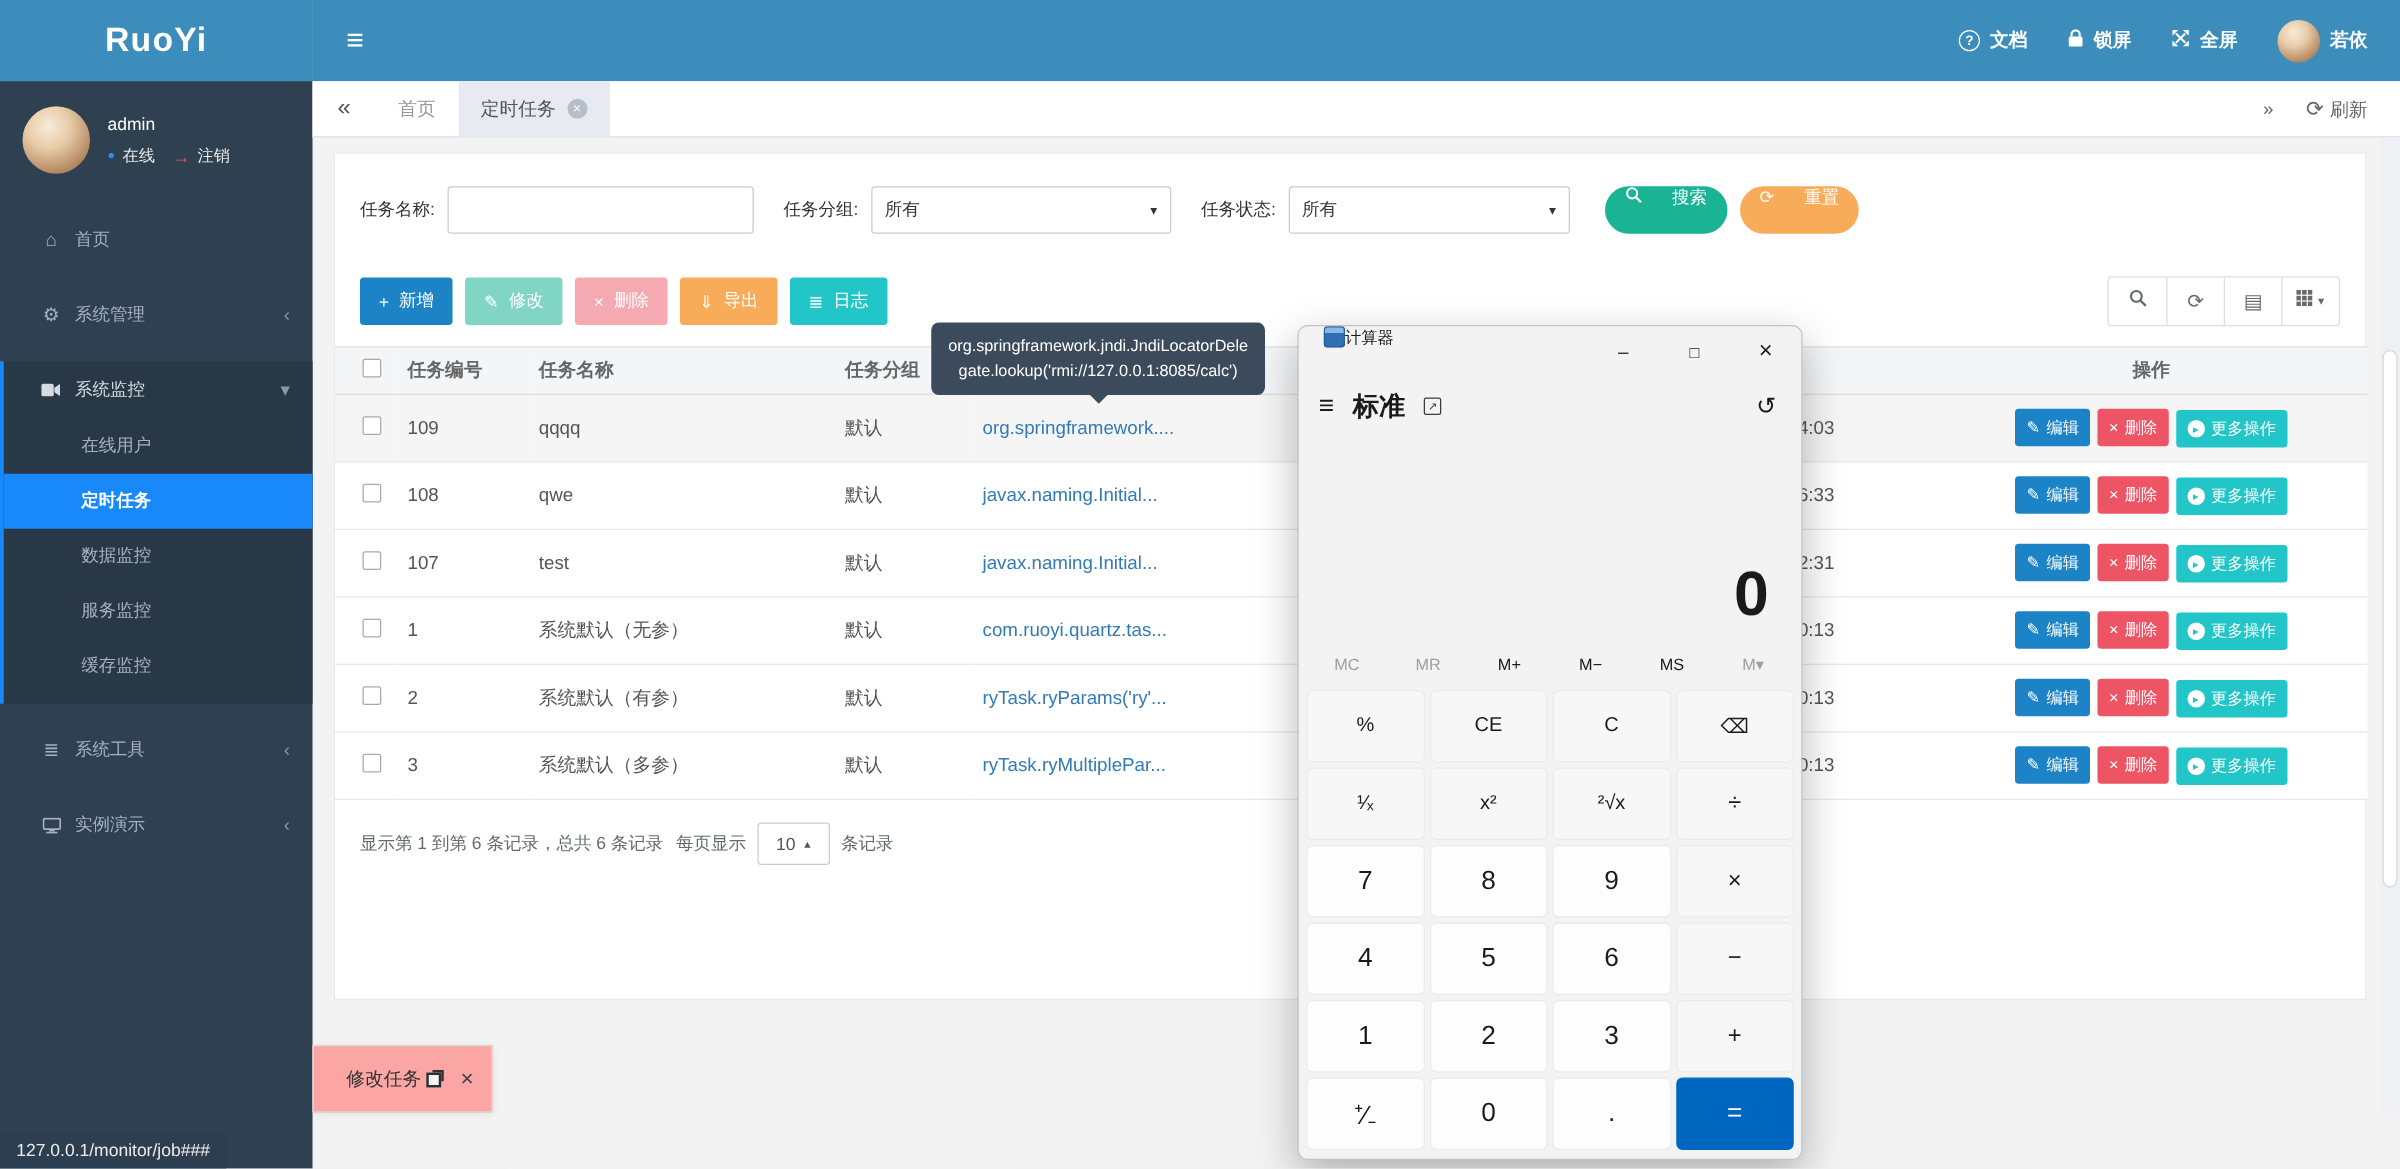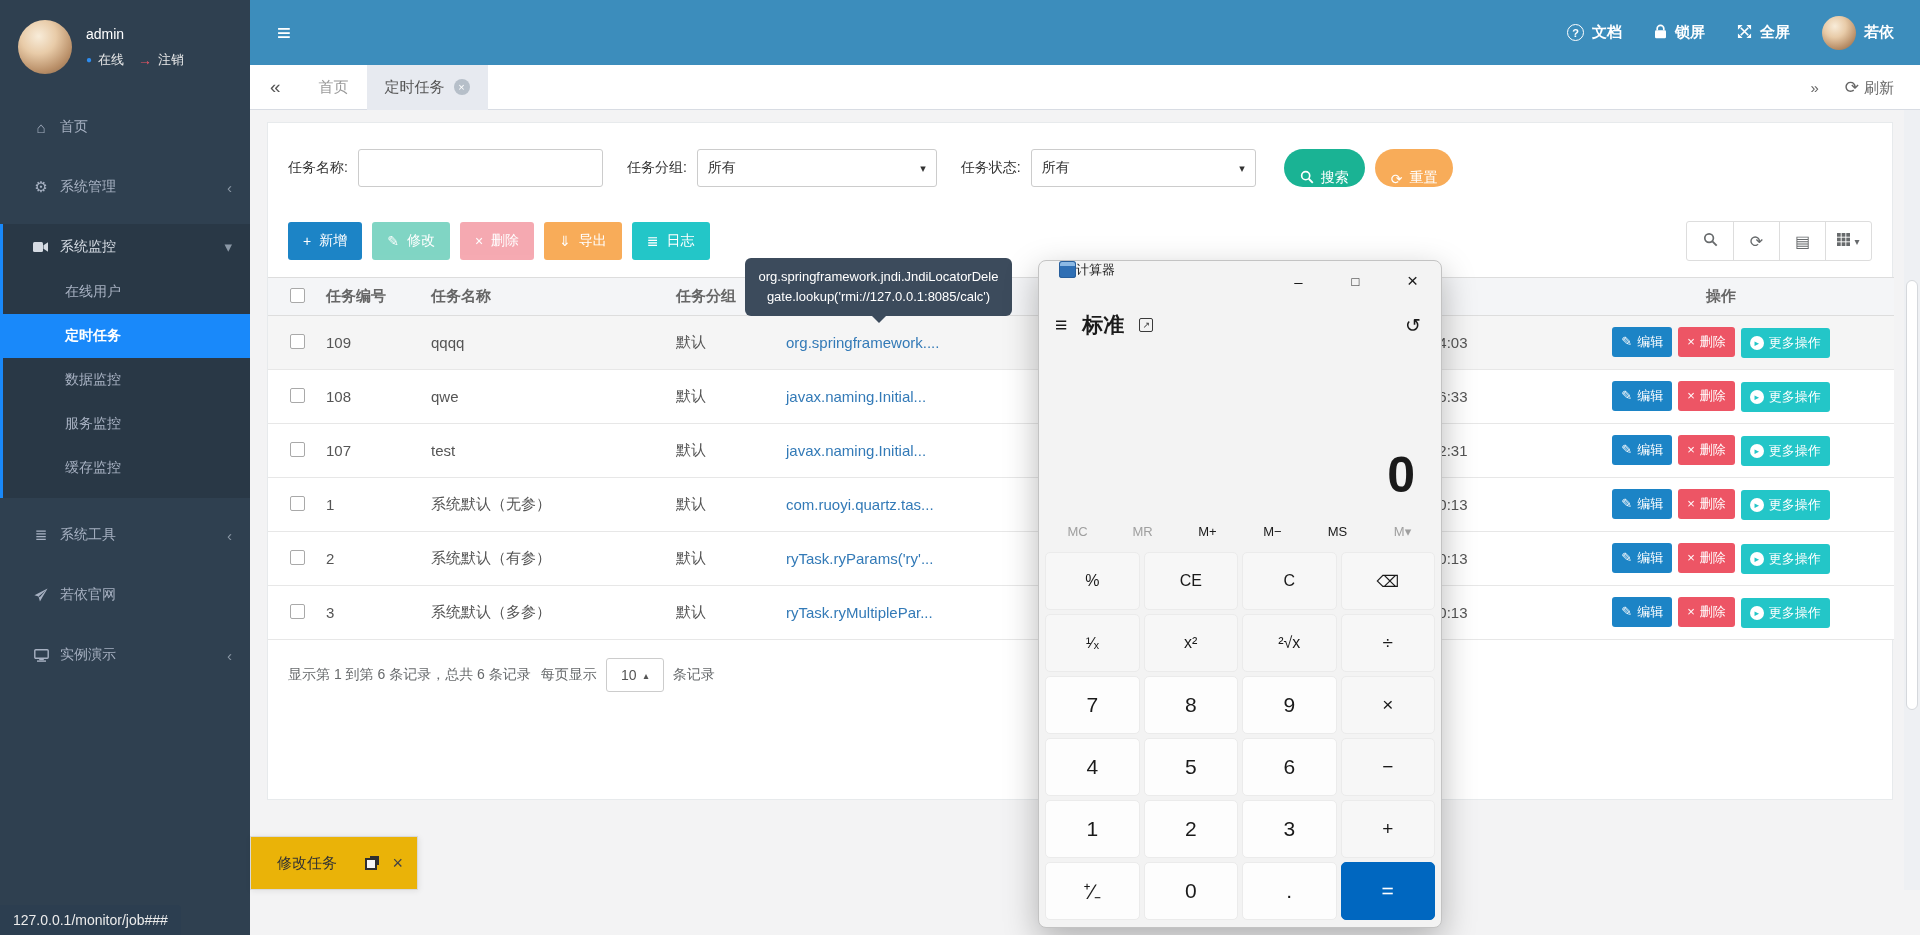--- a/index.html
+++ b/index.html
@@ -41,21 +41,21 @@
   .tb-right{margin-left:auto;display:flex;align-items:center;gap:26px;padding-right:26px;color:#666;font-size:15px}
   .tb-right .r-ic{font-size:17px;margin-right:5px}
 
   
   .card{position:absolute;left:267px;top:122px;width:1626px;height:678px;background:#fff;border:1px solid #e7eaec;z-index:4}
   .searchrow{display:flex;align-items:center;padding:26px 20px 0 20px;font-size:14px;color:#333}
   .f-label{margin-right:10px;white-space:nowrap}
   .f-input{width:245px;height:38px;border:1px solid #ccc;border-radius:3px;background:#fff;margin-right:24px}
   .f-select{height:38px;border:1px solid #ccc;border-radius:3px;background:#fff;display:flex;align-items:center;justify-content:space-between;padding:0 10px;color:#333;margin-right:24px;cursor:pointer}
   .sel-caret{color:#333;font-size:11px}
-  .btn-pill{height:38px;border-radius:19px;color:#fff;display:inline-flex;align-items:flex-end;gap:7px;padding:0 16px;font-size:14px;border:none;cursor:pointer;white-space:nowrap}
+  .btn-pill{height:38px;border-radius:19px;color:#fff;display:inline-flex;align-items:flex-start;gap:24px;padding:0 16px;font-size:14px;border:none;cursor:pointer;white-space:nowrap}
   .b-search{background:#1ab394;margin-left:4px}
   .b-reset{background:#f8ac59;margin-left:10px}
   .toolbar{display:flex;align-items:center;padding:34px 20px 0 20px}
   .tbtn{height:38px;border-radius:3px;color:#fff;display:inline-flex;align-items:center;gap:8px;padding:0 15px;font-size:14px;border:none;margin-right:10px;cursor:pointer;white-space:nowrap}
   .b-add{background:#1c84c6}
   .b-edit{background:#1ab394;opacity:.55}
   .b-del{background:#ed5565;opacity:.5}
   .b-exp{background:#f8ac59}
   .b-log{background:#23c6c8}
   .icon-group{margin-left:auto;display:flex;border:1px solid #ddd;border-radius:3px;overflow:hidden;background:#fff}
@@ -75,21 +75,21 @@
   .a-edit{background:#1c84c6}.a-del{background:#ed5565}.a-more{background:#23c6c8}
   .circ{width:14px;height:14px;border-radius:50%;background:#fff;color:#23c6c8;font-size:9px;display:inline-flex;align-items:center;justify-content:center}
   .timecell{color:#555;padding-left:2px!important;white-space:nowrap}
 
   .pgn{display:flex;align-items:center;padding:18px 20px;font-size:14px;color:#676a6c}
   .psize{border:1px solid #ccc;border-radius:3px;height:34px;width:58px;display:inline-flex;align-items:center;justify-content:center;gap:7px;color:#555;margin:0 9px;cursor:pointer;background:#fff}
   .p-caret{font-size:10px;color:#555}
 
   
   .footer{position:absolute;left:250px;bottom:0;right:0;height:45px;background:#fff;border-top:1px solid #e7eaec;display:flex;align-items:center;justify-content:flex-end;padding-right:28px;color:#999;font-size:15px;z-index:5}
-  .dialogbar{position:absolute;left:250px;top:836px;width:168px;height:54px;background:#eab308;border:1px solid #d9d9d9;display:flex;align-items:center;padding:0 14px 0 26px;z-index:8;box-shadow:1px 1px 6px rgba(0,0,0,.08)}
+  .dialogbar{position:absolute;left:250px;top:836px;width:144px;height:54px;background:#fca5a5;border:1px solid #d9d9d9;display:flex;align-items:center;padding:0 14px 0 26px;z-index:8;box-shadow:1px 1px 6px rgba(0,0,0,.08)}
   .dlg-title{font-size:15px;color:#333;margin-right:auto}
   .icon-restore{position:relative;width:14px;height:14px;display:inline-block;margin-right:13px;cursor:pointer}
   .icon-restore::before{content:"";position:absolute;right:0;top:0;width:9px;height:9px;background:#2f2f2f}
   .icon-restore::after{content:"";position:absolute;left:0;bottom:0;width:8px;height:8px;border:2px solid #2f2f2f;background:#f6f6f6}
   .dlg-close{font-size:18px;color:#444;cursor:pointer;line-height:1}
   .statusbubble{position:absolute;left:0;bottom:0;height:30px;background:#2c3e50;color:#ececec;font-size:14px;display:flex;align-items:center;padding:0 13px;border-top-right-radius:4px;z-index:20}
   .scrolltrack{position:absolute;right:0;top:110px;bottom:45px;width:16px;background:#eef0f3;z-index:7}
   .scrollthumb{position:absolute;right:2px;top:170px;width:12px;height:430px;background:#fff;border:1px solid #d5d8dc;border-radius:6px;cursor:pointer}
 
   
@@ -118,20 +118,21 @@
   .key.fn{background:#f7f7f7;font-size:16px}
   .key.op{background:#f7f7f7;font-size:19px}
   .key.eq{background:#0067c0;color:#fff;border-color:#0067c0}
 </style>
 </head>
 <body>
 
 <div id="screen">
 
   <div class="sidebar">
+    <div class="logo">RuoYi</div>
     <div class="userpanel">
       <div class="avatar"></div>
       <div>
         <div class="uname">admin</div>
         <div class="ustatus">
           <span class="dot">●</span>
           <span>在线</span>
           <span class="logout-ic">→</span>
           <span>注销</span>
         </div>
@@ -171,28 +172,20 @@
             <span>服务监控</span>
           </div>
         <div class="msub">
             <span>缓存监控</span>
           </div>
       </div>
       <div class="mitem">
         <span class="mic">≣</span>
         <span>系统工具</span>
         <span class="chev">‹</span>
-      </div>
-      <div class="mitem">
-        <span class="mic">
-          <svg width="14" height="14" viewBox="0 0 16 16" fill="currentColor">
-              <path d="M15.5 0.5 L0.5 8.2 L5.2 9.8 L6.8 15.3 L9.2 11.2 L15.5 0.5 Z M5.5 9.5 L13.5 2.5 L6.5 10.5 Z"></path>
-            </svg>
-        </span>
-        <span>若依官网</span>
       </div>
       <div class="mitem">
         <span class="mic">
           <svg width="15" height="13" viewBox="0 0 15 13">
               <rect x="0.8" y="0.8" width="13.4" height="8.4" rx="1" fill="none" stroke="currentColor" stroke-width="1.4"></rect>
               <rect x="5.2" y="9.8" width="4.6" height="1.4" fill="currentColor"></rect>
               <rect x="3" y="11.4" width="9" height="1.4" fill="currentColor"></rect>
             </svg>
         </span>
         <span>实例演示</span>

